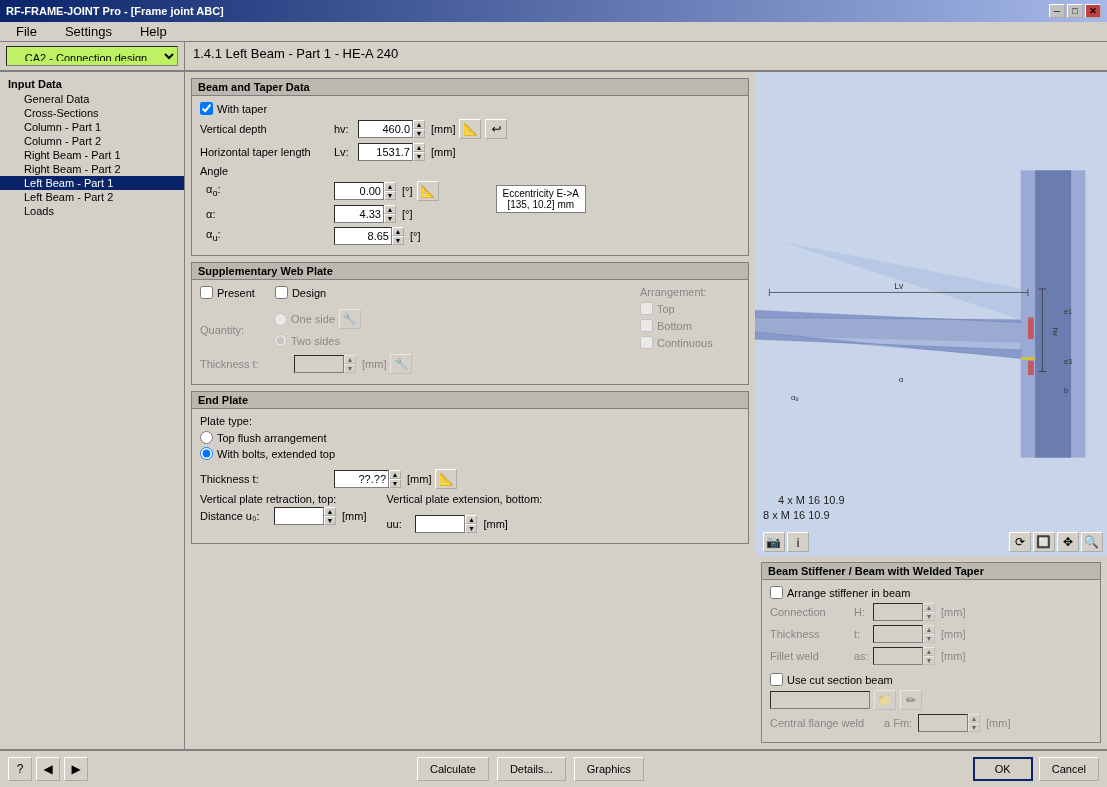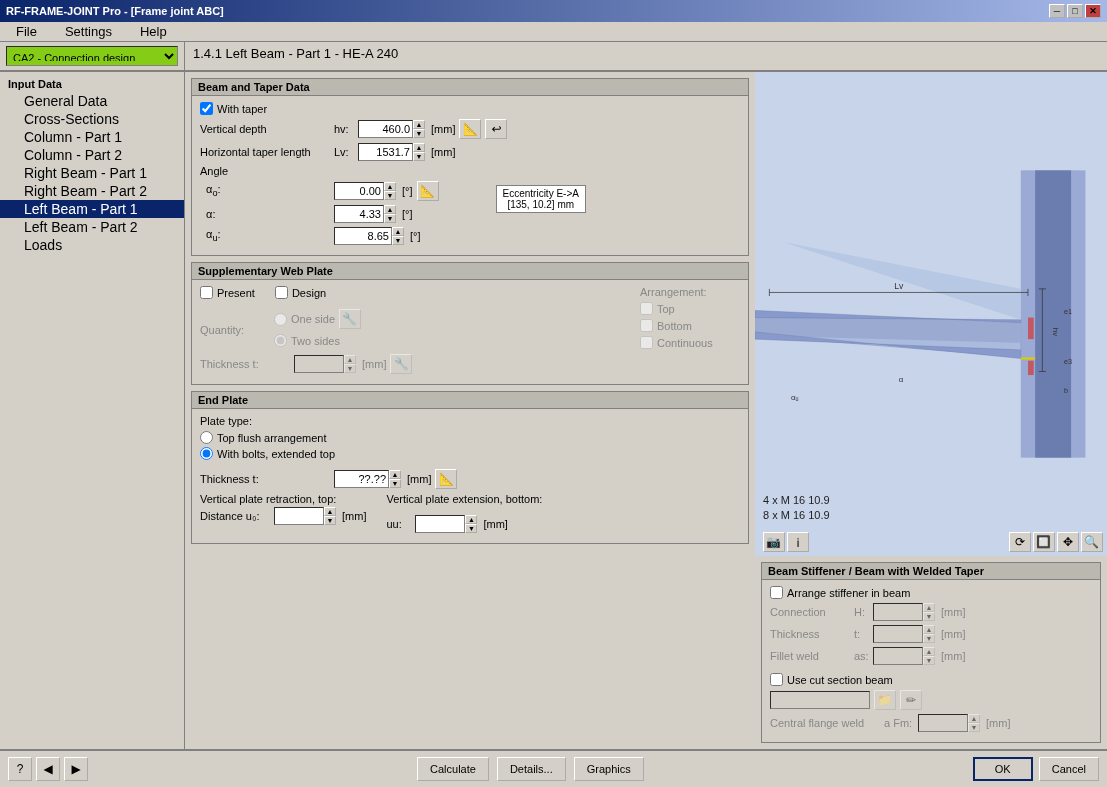--- a/index.html
+++ b/index.html
@@ -60,43 +60,44 @@
       padding: 4px 0;
       flex-shrink: 0;
     }
     .sidebar-section-title {
       font-weight: bold;
       padding: 2px 8px;
       font-size: 11px;
     }
     .sidebar-item {
       padding: 1px 4px;
-      font-size: 14px;
+      font-size: 11px;
       cursor: pointer;
       white-space: nowrap;
     }
     .sidebar-item.active { background: #0a246a; color: white; }
     .sidebar-item.sub { padding-left: 24px; }
 
     
     .dropdown-bar {
       background: #d4d0c8;
       padding: 4px 6px;
       border-bottom: 1px solid #808080;
       display: flex;
       align-items: center;
       gap: 8px;
     }
     .dropdown-select {
       width: 175px;
       height: 20px;
       border: 1px inset #808080;
-      background: #84cc16;
+      background: #bef264;
       font-size: 11px;
       padding: 4px 2px;
+      text-align: center;
     }
     .section-title-bar {
       background: #d4d0c8;
       padding: 4px 8px;
       font-size: 13px;
       font-weight: normal;
       border-bottom: 1px solid #808080;
     }
     .left-panel {
       width: 570px;
@@ -567,21 +568,21 @@
           <text x="430" y="270" font-size="10" fill="#333">e3</text>
           <text x="430" y="310" font-size="10" fill="#333">b</text>
 
           <rect x="380" y="205" width="8" height="30" fill="#cc4444" opacity="0.8"></rect>
           <rect x="380" y="265" width="8" height="20" fill="#cc4444" opacity="0.8"></rect>
 
           <line x1="370" y1="262" x2="390" y2="262" stroke="#ddcc00" stroke-width="3"></line>
         </svg>
         
         
-        <div style="position:absolute; left:8px; bottom:50px; font-size:11px; color:#222;">4 x M 16 10.9</div>
+        <div style="position:absolute; left:23px; bottom:50px; font-size:11px; color:#222;">4 x M 16 10.9</div>
         <div style="position:absolute; left:8px; bottom:35px; font-size:11px; color:#222;">8 x M 16 10.9</div>
         
         
         <div style="position:absolute; bottom:4px; right:4px; display:flex; gap:2px;">
           <div class="icon-btn">⟳</div>
           <div class="icon-btn">🔲</div>
           <div class="icon-btn">✥</div>
           <div class="icon-btn">🔍</div>
         </div>
         

